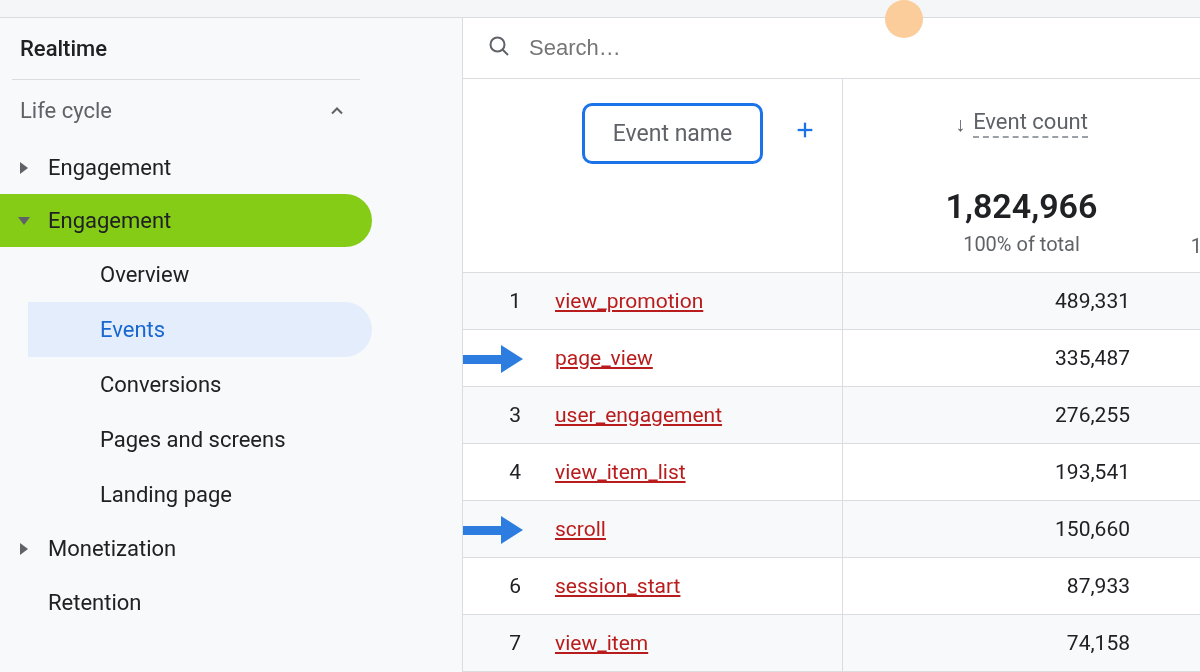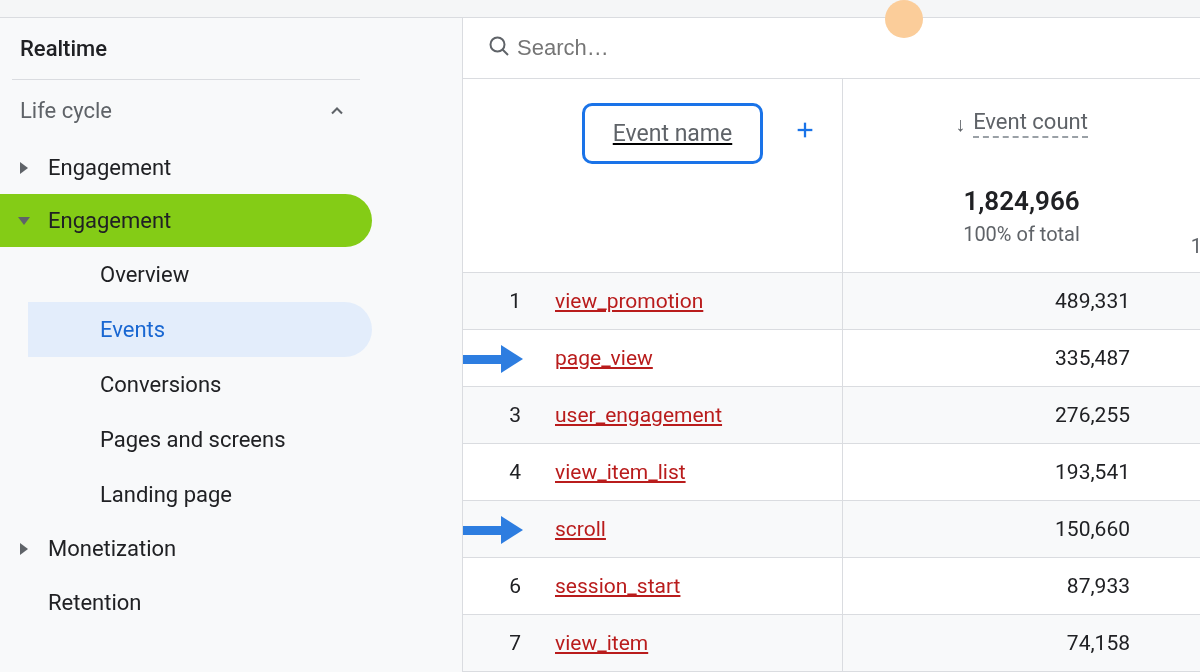--- a/index.html
+++ b/index.html
@@ -119,21 +119,21 @@
       background: #fff;
       border-left: 1px solid #dadce0;
       margin-left: 82px;
       position: relative;
       overflow: hidden;
     }
     .search-row {
       display: flex;
       align-items: center;
       padding: 16px 0 16px 24px;
-      gap: 6px;
+      gap: 18px;
     }
     .search-icon-svg {
       width: 24px; height: 24px;
       stroke: #5f6368;
       fill: none;
       stroke-width: 2;
     }
     .search-input {
       border: none;
       outline: none;
@@ -151,21 +151,20 @@
       position: relative;
     }
     .th-left {
       width: 380px;
       display: flex;
       align-items: center;
       justify-content: center;
       padding: 24px 0 108px 0;
       position: relative;
       border-right: 1px solid #dadce0;
-      text-decoration: underline;
     }
     .event-name-box {
       border: 3px solid #1a73e8;
       border-radius: 10px;
       padding: 14px 28px;
       color: #5f6368;
       font-size: 23px;
       font-weight: 400;
       position: relative;
       margin-left: 40px;
@@ -198,21 +197,21 @@
     }
     .down-arrow {
       font-size: 20px;
       color: #5f6368;
     }
     .totals {
       text-align: center;
       margin-top: 48px;
     }
     .total-num {
-      font-size: 26px;
+      font-size: 34px;
       font-weight: 600;
       color: #202124;
     }
     .total-sub {
       font-size: 20px;
       color: #5f6368;
       margin-top: 6px;
     }
     .far-right-char {
       position: absolute;

